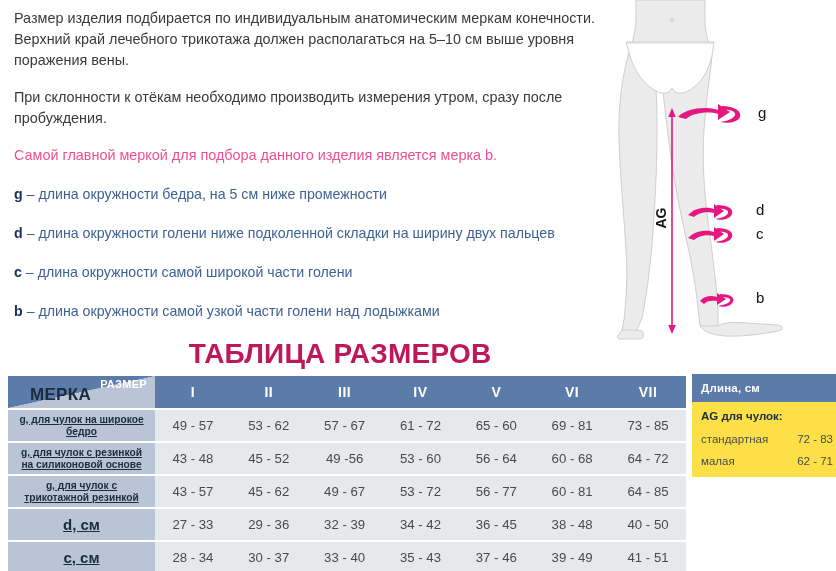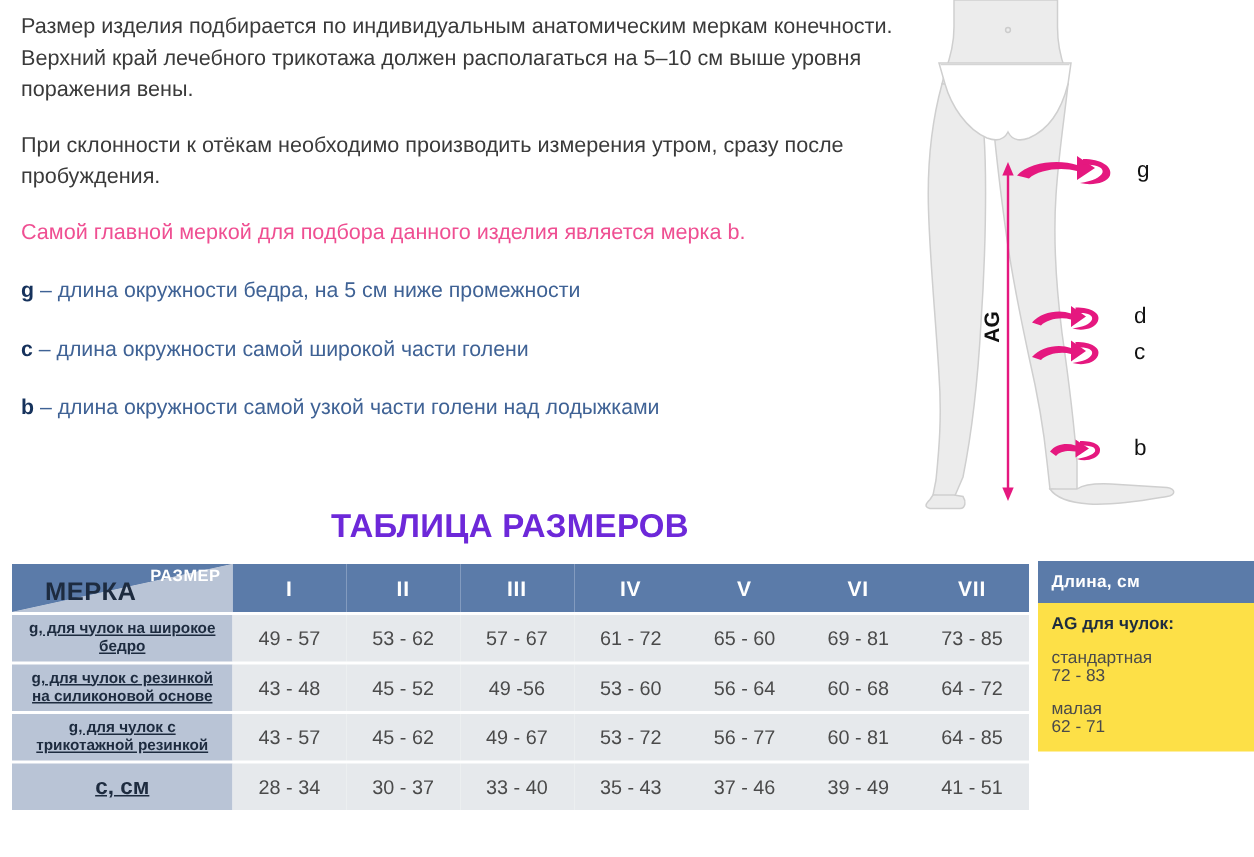--- a/index.html
+++ b/index.html
@@ -58,23 +58,23 @@
   }
   #figure svg { display: block; }
 
   
   #table-title {
     position: absolute;
     left: 0;
     top: 338px;
     width: 680px;
     text-align: center;
-    font-size: 22px;
-    font-weight: bold;
-    color: #6d28d9;
+    font-size: 28px;
+    font-weight: bold;
+    color: #be185d;
     letter-spacing: 0.2px;
   }
 
   
   #size-table {
     position: absolute;
     left: 8px;
     top: 374px;
     width: 678px;
   }
@@ -183,37 +183,41 @@
     color: #1d2b3f;
     margin-bottom: 11px;
   }
   #length-panel .lp-row {
     display: flex;
     justify-content: space-between;
     align-items: baseline;
     font-size: 11.5px;
     color: #4a4a4a;
     margin-bottom: 10px;
-    flex-direction: column;
   }
   #length-panel .lp-row:last-child { margin-bottom: 0; }
   #length-panel .lp-row .lp-val { color: #4a4a4a; }
 </style>
 </head>
 <body>
 
 <div id="intro">
   <p class="para">Размер изделия подбирается по индивидуальным анатомическим меркам конечности. Верхний край лечебного трикотажа должен располагаться на 5–10 см выше уровня поражения вены.</p>
   <p class="para">При склонности к отёкам необходимо производить измерения утром, сразу после пробуждения.</p>
   <p class="para pink">Самой главной меркой для подбора данного изделия является мерка b.</p>
 
   <p class="legend-item">
     <span class="legend-key">g</span>
     <span class="legend-dash">–</span>
     <span>длина окружности бедра, на 5 см ниже промежности</span>
+  </p>
+  <p class="legend-item">
+    <span class="legend-key">d</span>
+    <span class="legend-dash">–</span>
+    <span>длина окружности голени ниже подколенной складки на ширину двух пальцев</span>
   </p>
   <p class="legend-item">
     <span class="legend-key">c</span>
     <span class="legend-dash">–</span>
     <span>длина окружности самой широкой части голени</span>
   </p>
   <p class="legend-item">
     <span class="legend-key">b</span>
     <span class="legend-dash">–</span>
     <span>длина окружности самой узкой части голени над лодыжками</span>
@@ -339,20 +343,30 @@
       </tr>
       <tr>
         <td class="rowlabel">g, для чулок с трикотажной резинкой</td>
         <td class="val">43 - 57</td>
         <td class="val">45 - 62</td>
         <td class="val">49 - 67</td>
         <td class="val">53 - 72</td>
         <td class="val">56 - 77</td>
         <td class="val">60 - 81</td>
         <td class="val">64 - 85</td>
+      </tr>
+      <tr>
+        <td class="rowlabel big">d, см</td>
+        <td class="val">27 - 33</td>
+        <td class="val">29 - 36</td>
+        <td class="val">32 - 39</td>
+        <td class="val">34 - 42</td>
+        <td class="val">36 - 45</td>
+        <td class="val">38 - 48</td>
+        <td class="val">40 - 50</td>
       </tr>
       <tr>
         <td class="rowlabel big">c, см</td>
         <td class="val">28 - 34</td>
         <td class="val">30 - 37</td>
         <td class="val">33 - 40</td>
         <td class="val">35 - 43</td>
         <td class="val">37 - 46</td>
         <td class="val">39 - 49</td>
         <td class="val">41 - 51</td>

